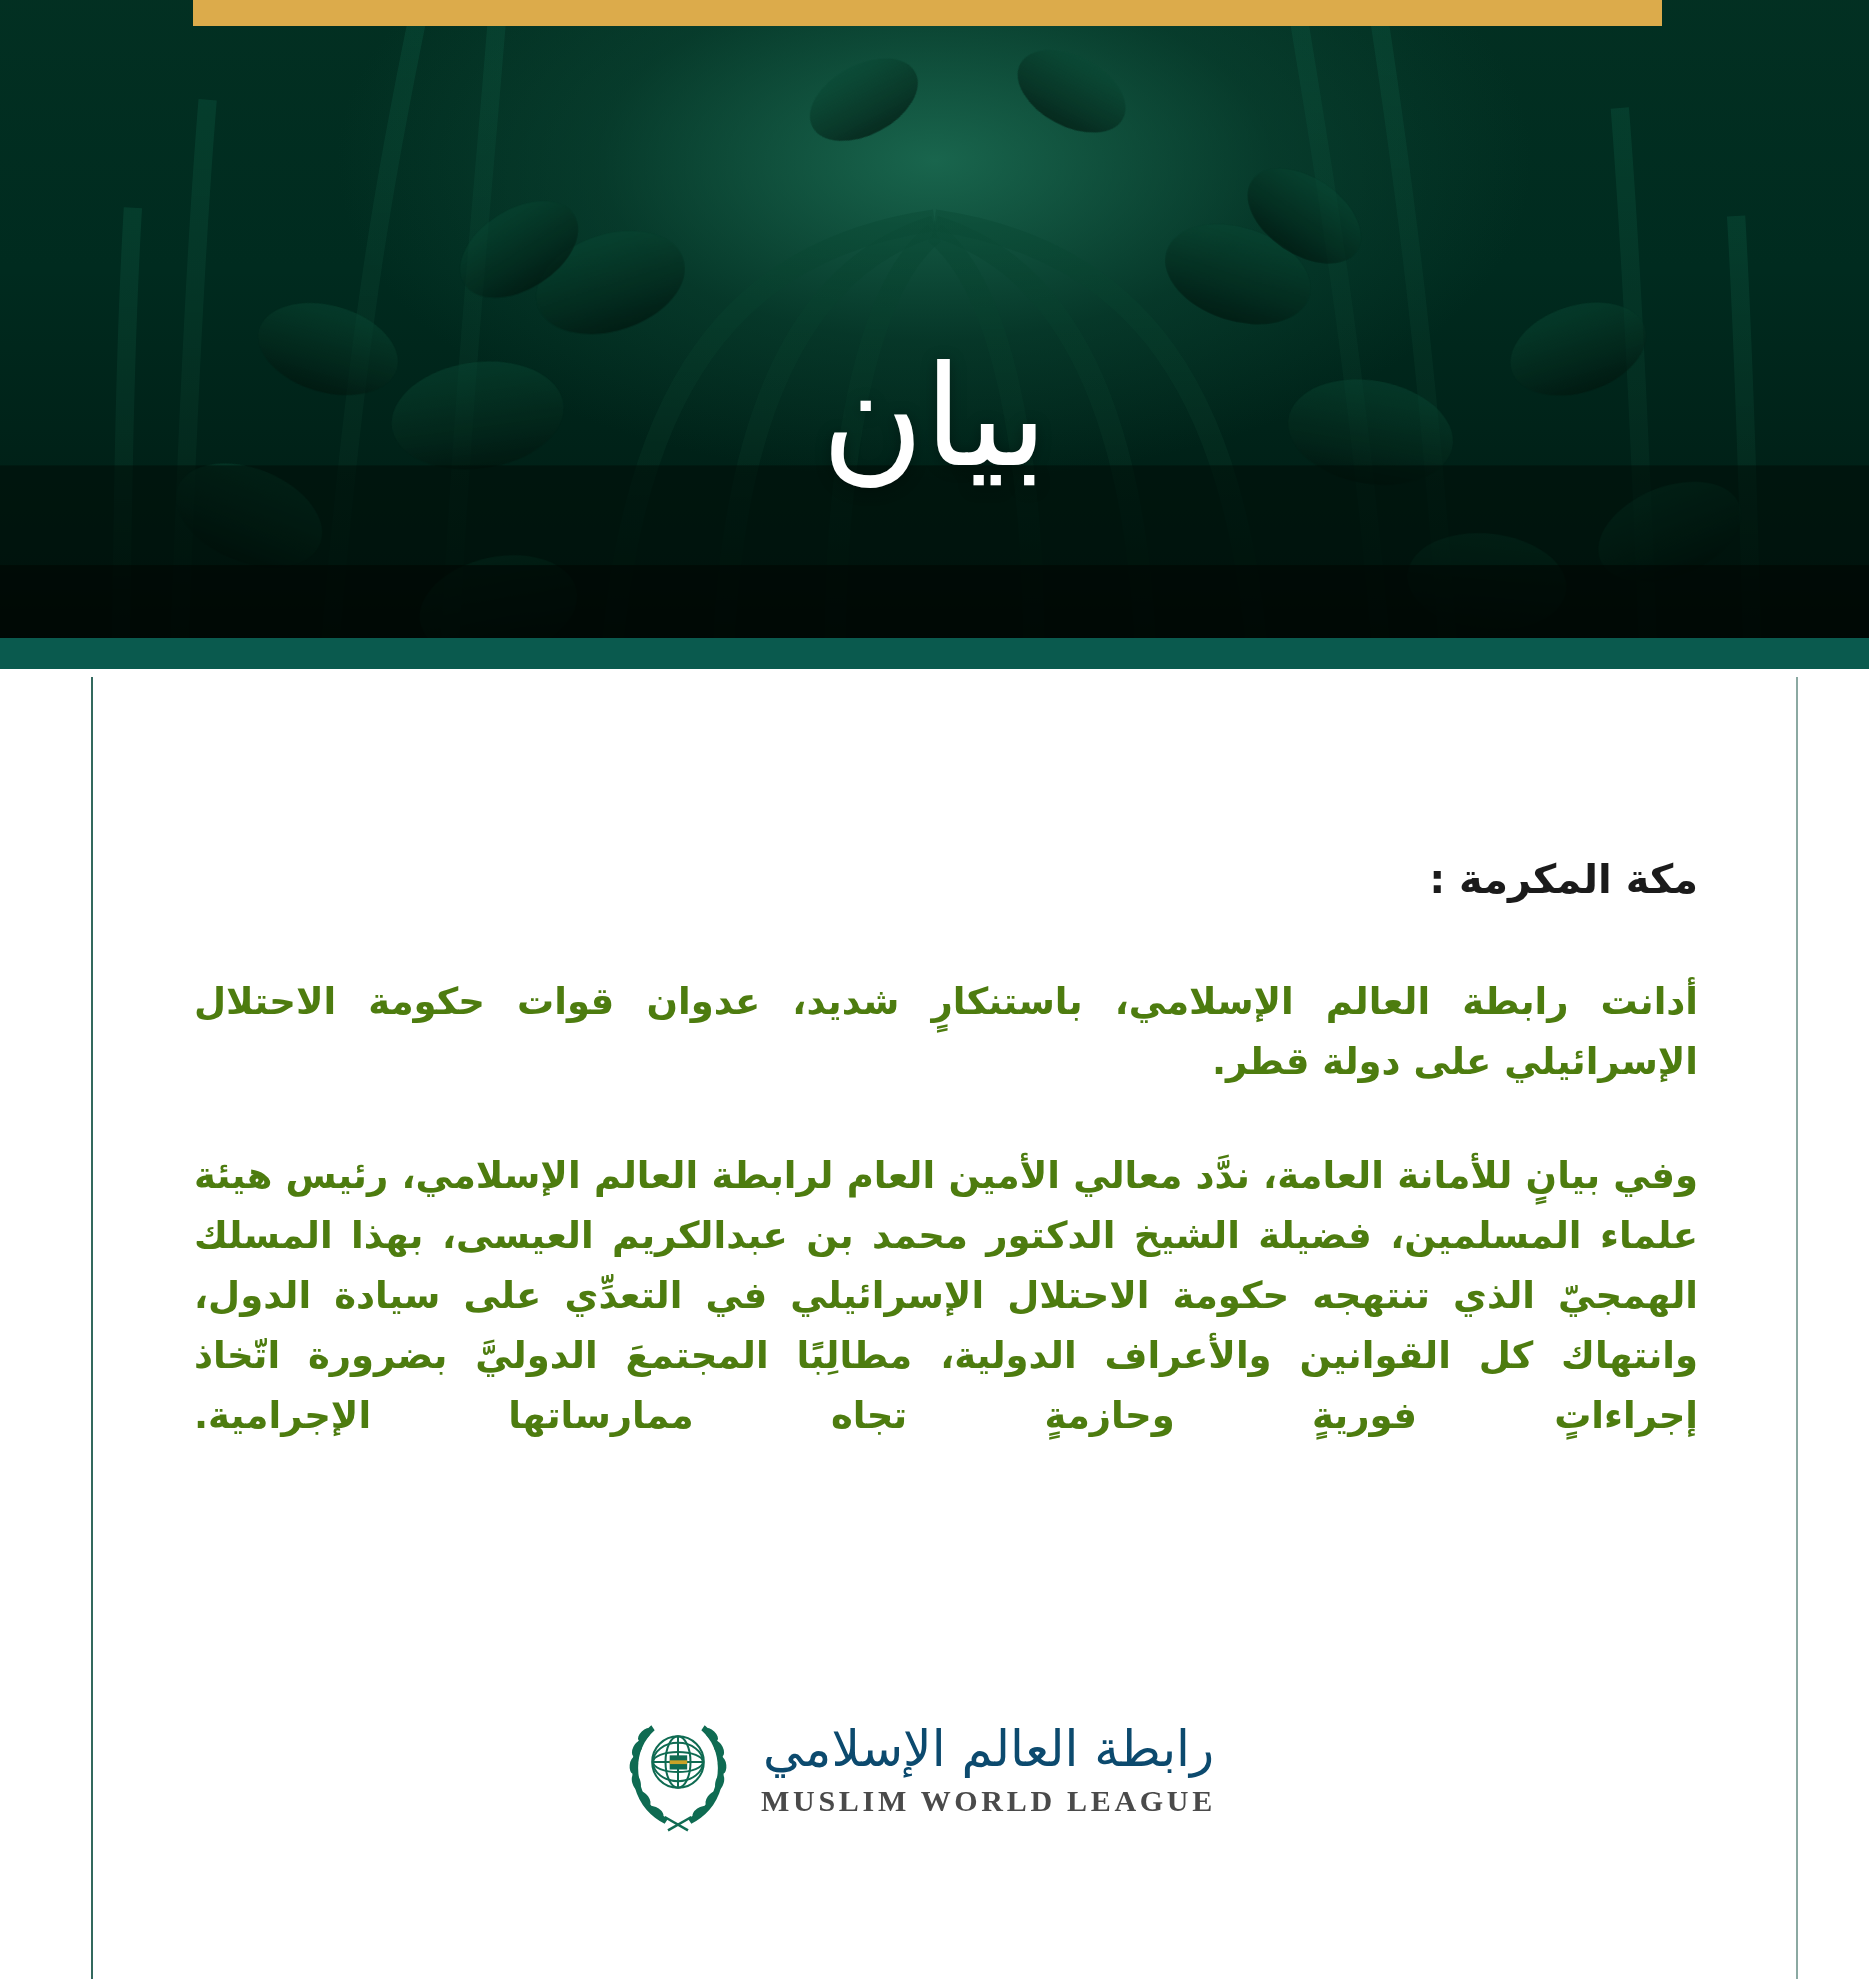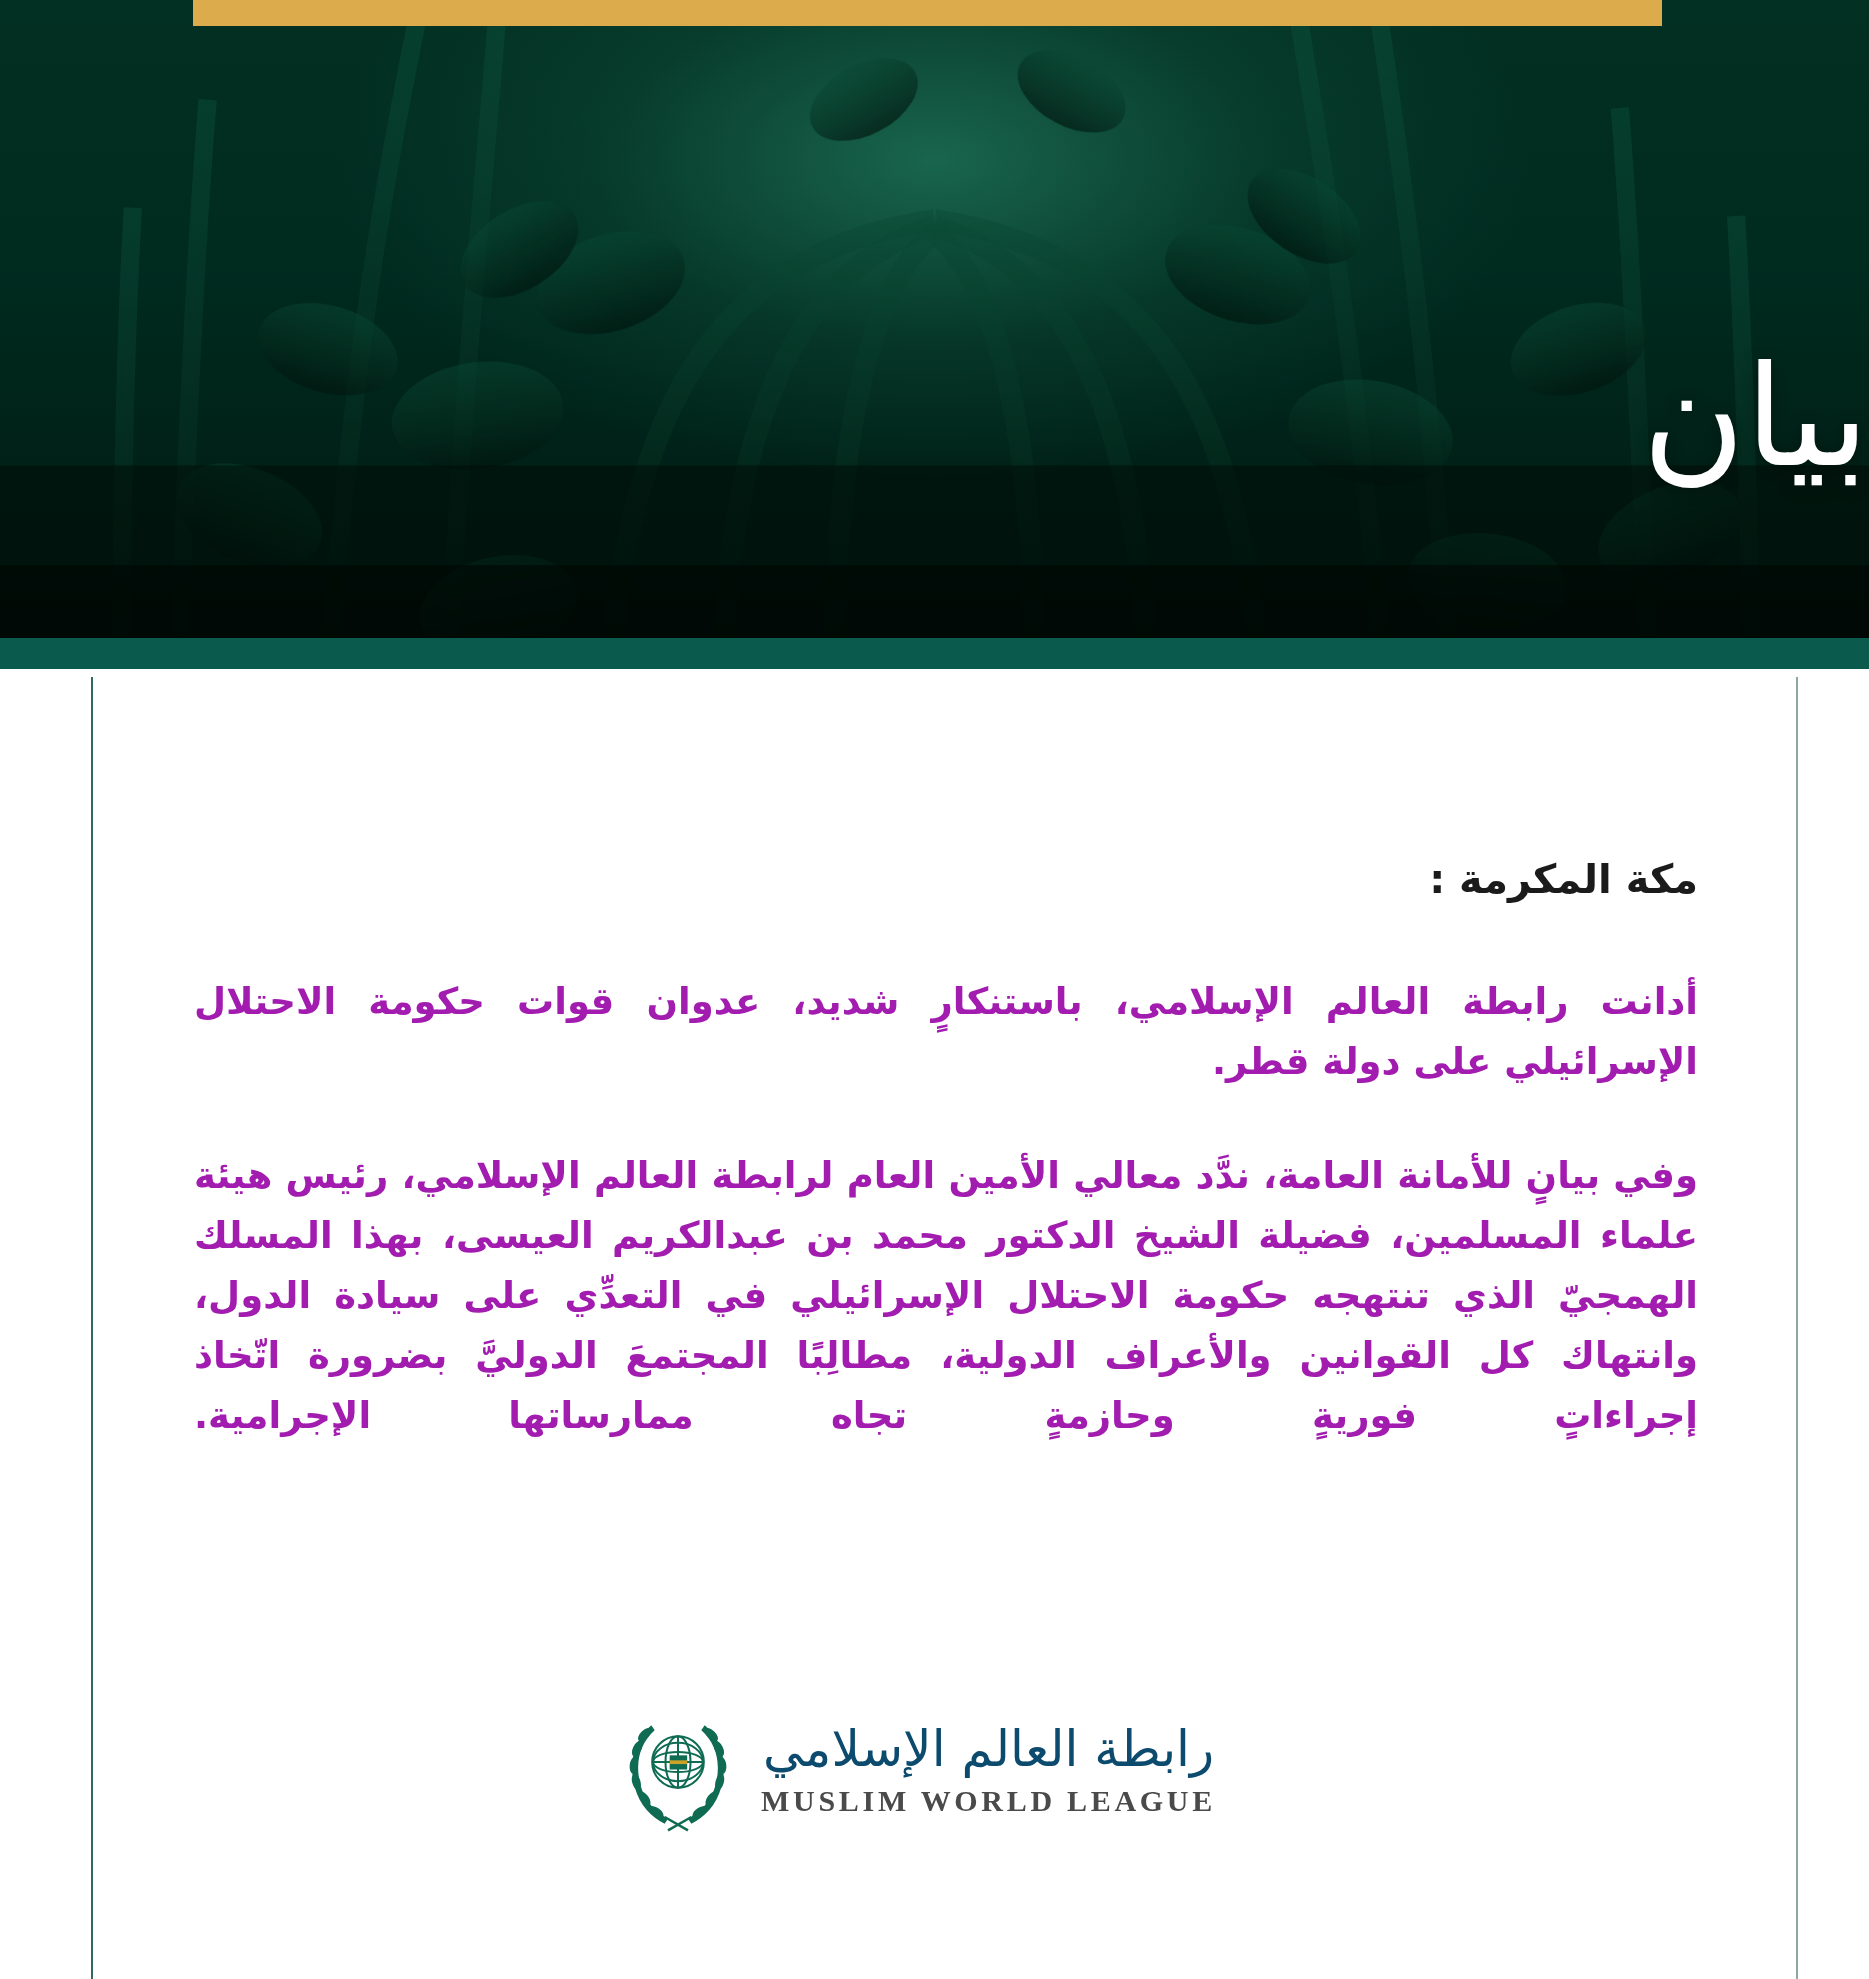--- a/index.html
+++ b/index.html
@@ -59,21 +59,21 @@
     width: 1469px;
     height: 26px;
     background: #dcab4b;
     z-index: 5;
   }
 
   .header-title {
     position: absolute;
     left: 0; right: 0;
     top: 336px;
-    text-align: right;
+    text-align: center;
     color: #ffffff;
     font-family: "DejaVu Sans", sans-serif;
     font-size: 140px;
     line-height: 1.15;
     font-weight: 400;
     z-index: 6;
     text-shadow: 0 1.7px 15px rgba(0,0,0,0.35);
     letter-spacing: 0;
   }
 
@@ -131,21 +131,21 @@
     position: absolute;
     right: 98px;
     width: 1504px;
     direction: rtl;
     text-align: justify;
     text-align-last: justify;
     font-family: "DejaVu Sans", sans-serif;
     font-size: 37px;
     line-height: 1.62;
     font-weight: 700;
-    color: #a21caf;
+    color: #4d7c0f;
   }
   .para-1 { top: 295px; }
   .para-2 { top: 469px; }
 
   .para-1 { text-align-last: right; }
 
   
   .logo-block {
     position: absolute;
     top: 1030px;

